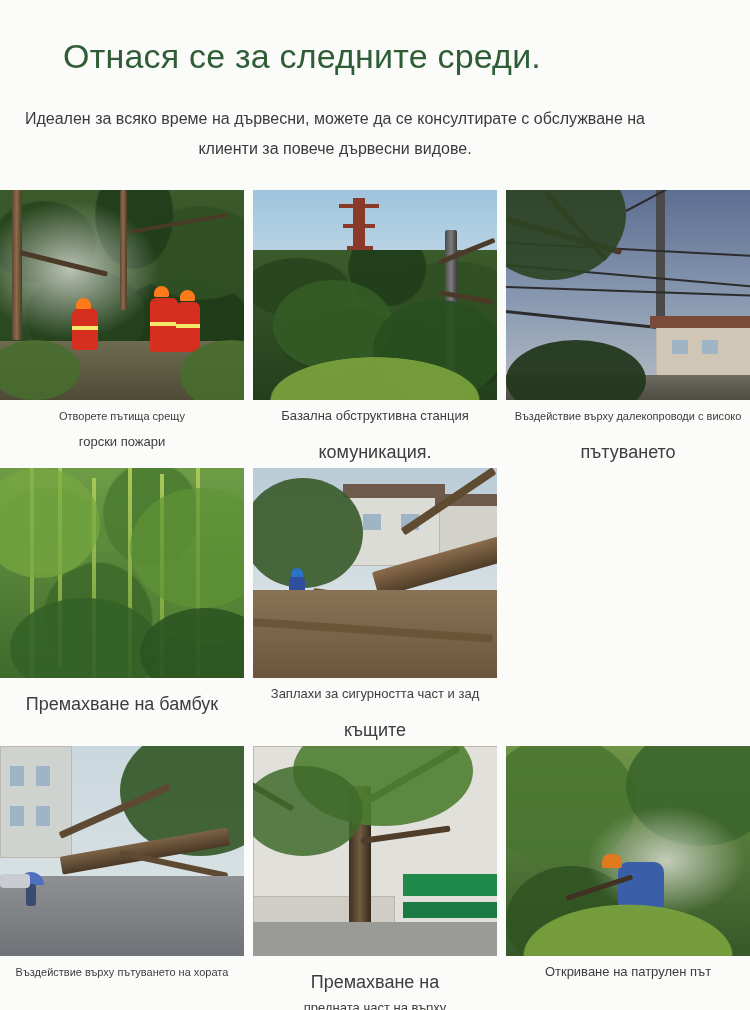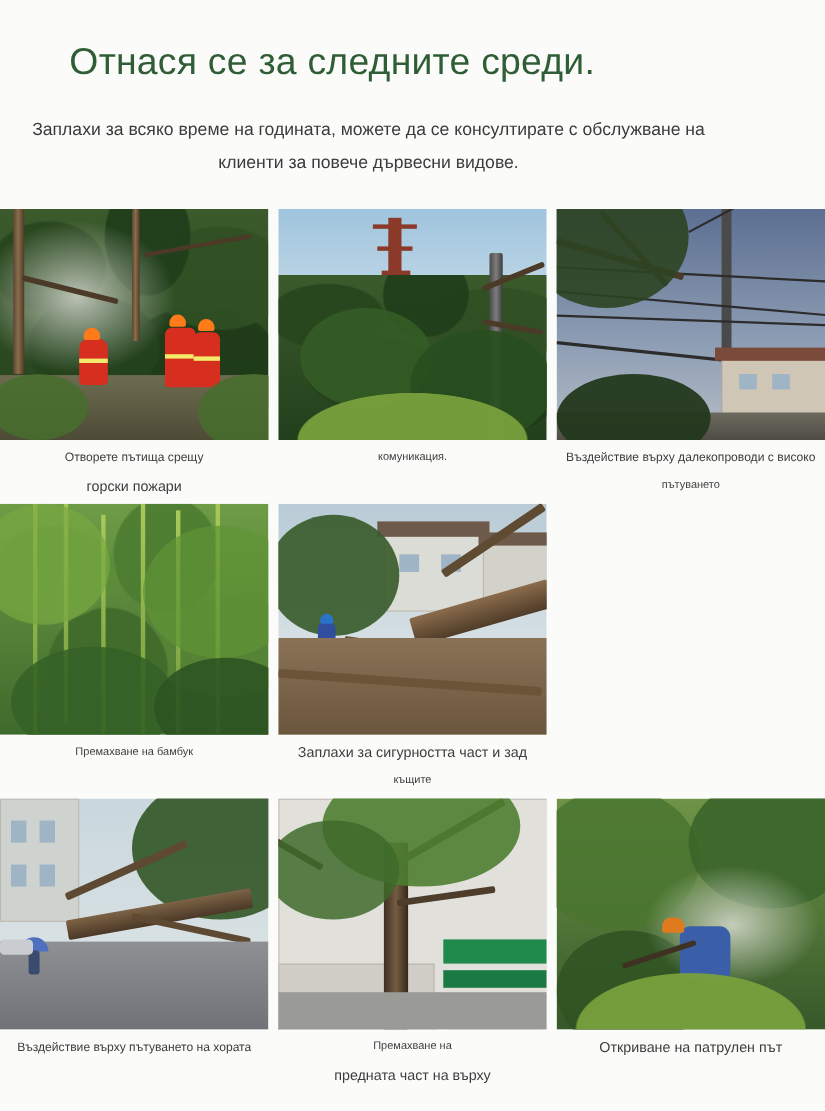--- a/index.html
+++ b/index.html
@@ -66,21 +66,21 @@
     overflow: hidden;
   }
   .caption {
     text-align: center;
     color: #3d3d3d;
     padding: 6px 2px 0 2px;
     line-height: 20px;
   }
   .cap-small { font-size: 11px; }
   .cap-mid { font-size: 13px; }
-  .cap-large { font-size: 10px; }
+  .cap-large { font-size: 18px; margin-top: 10px; }
 
   
   .sky-blue {
     position: absolute; inset: 0;
     background: linear-gradient(#9fc4dd, #cfe0ea 55%, #e5eef2);
   }
   .sky-dusk {
     position: absolute; inset: 0;
     background: linear-gradient(#5d6f92, #8f9fb5 60%, #b8bfc6);
   }
@@ -200,21 +200,21 @@
     border-radius: 4px;
   }
 </style>
 </head>
 <body>
 
 <div class="page">
 
   <div class="header">
     <h1 class="title">Отнася се за следните среди.</h1>
-    <p class="subtitle">Заплахи за всяко време на годината, можете да се консултирате с обслужване на клиенти за повече дървесни видове.</p>
+    <p class="subtitle">Идеален за всяко време на дървесни, можете да се консултирате с обслужване на клиенти за повече дървесни видове.</p>
   </div>
 
   <div class="grid">
 
     <div class="row">
 
       <div class="cell">
         <div class="photo">
           <div class="foliage-dark"></div>
           <div class="smoke" style="left:-20px; top:10px; width:180px; height:140px;"></div>
@@ -250,20 +250,21 @@
           <div class="pole" style="left:90px; top:34px; width:32px; height:4px; background:#8b3a2a;"></div>
           <div class="pole" style="left:94px; top:56px; width:26px; height:4px; background:#8b3a2a;"></div>
           <div class="foliage-dark" style="top:60px;"></div>
           <div class="trunk" style="left:192px; top:40px; width:12px; height:170px; background:linear-gradient(90deg,#4a4a4a,#7d7d7d 50%,#3c3c3c);"></div>
           <div class="branch" style="left:186px; top:70px; width:60px; height:5px; transform:rotate(-22deg);"></div>
           <div class="branch" style="left:186px; top:100px; width:55px; height:5px; transform:rotate(10deg);"></div>
           <div class="bush" style="left:20px; top:90px; width:120px; height:90px; background:rgba(52,92,38,0.9);"></div>
           <div class="bush" style="left:120px; top:110px; width:130px; height:100px; background:rgba(40,78,32,0.92);"></div>
           <div class="grass-tuft" style="left:0; bottom:0; width:244px; height:50px;"></div>
         </div>
+        <div class="caption cap-mid">Базална обструктивна станция</div>
         <div class="caption cap-large">комуникация.</div>
       </div>
 
       <div class="cell">
         <div class="photo">
           <div class="sky-dusk"></div>
           <div class="pole" style="left:150px; top:0; width:9px; height:210px; background:#4a4a4a;"></div>
           <div class="wire" style="left:0; top:52px; width:250px; transform:rotate(3deg);"></div>
           <div class="wire" style="left:0; top:74px; width:250px; transform:rotate(5deg);"></div>
           <div class="wire" style="left:0; top:96px; width:250px; transform:rotate(2deg);"></div>

